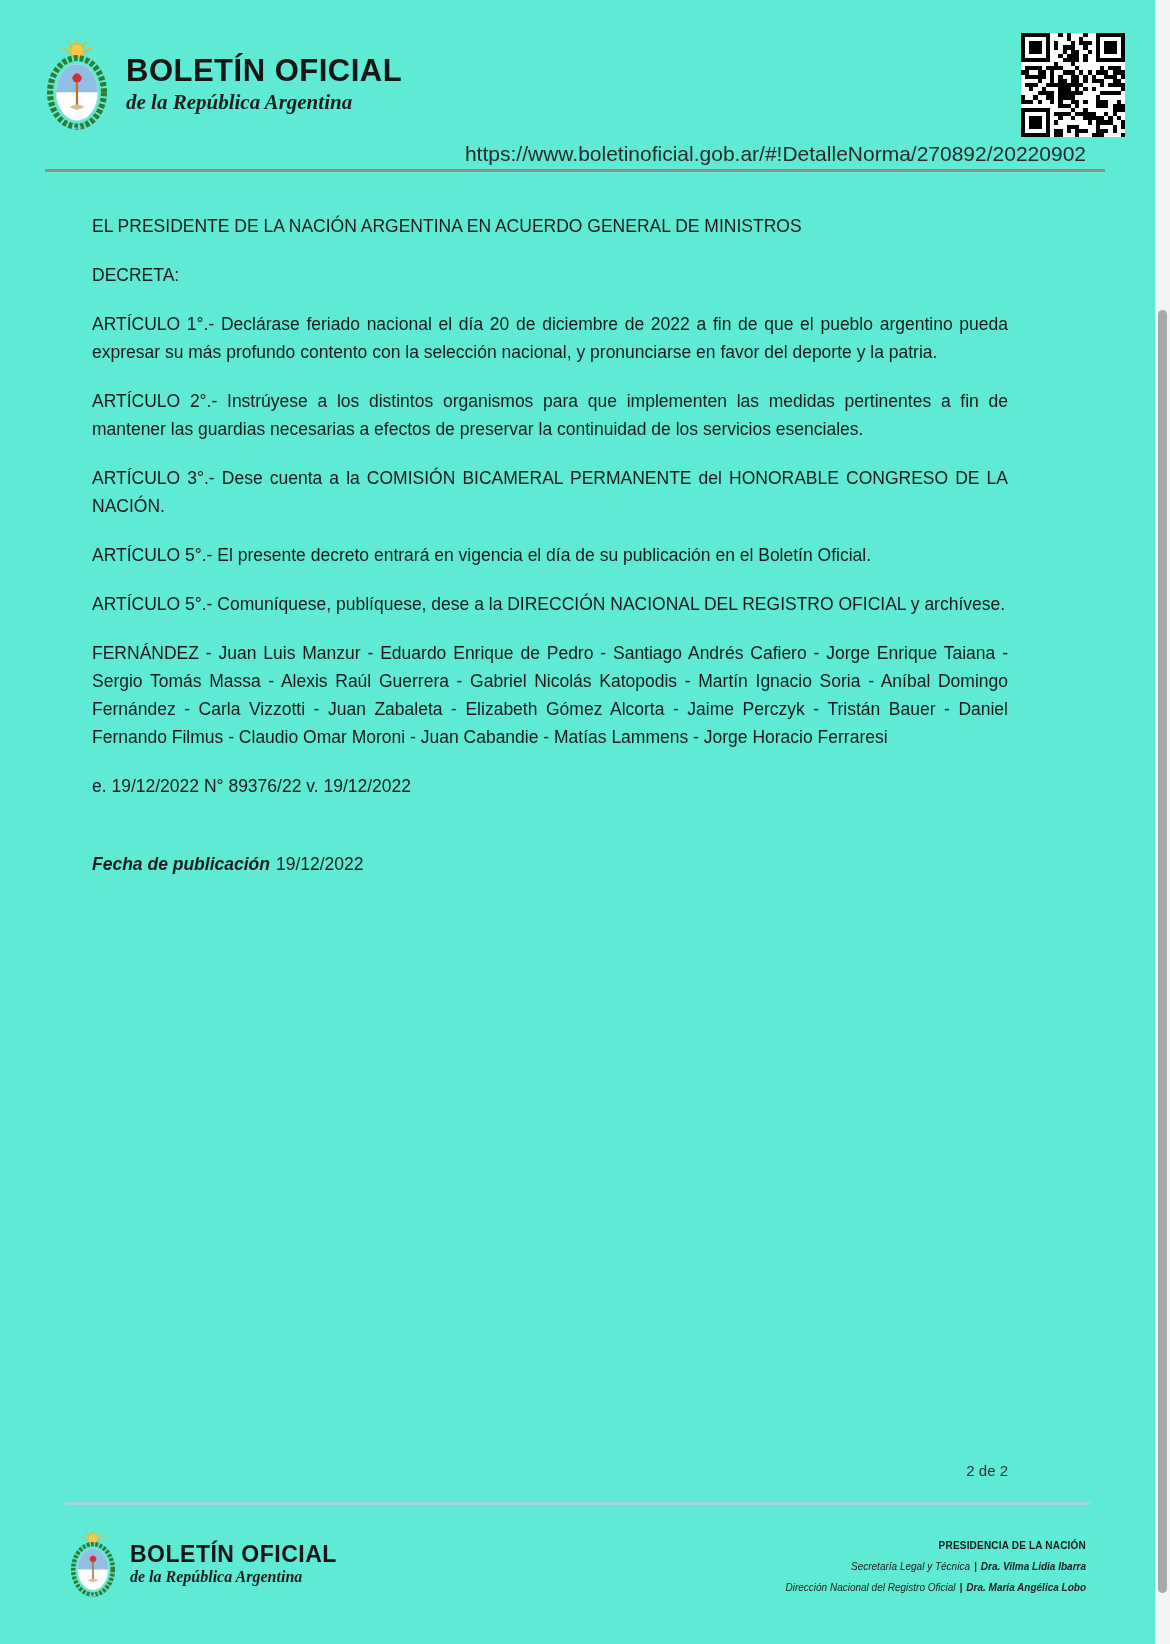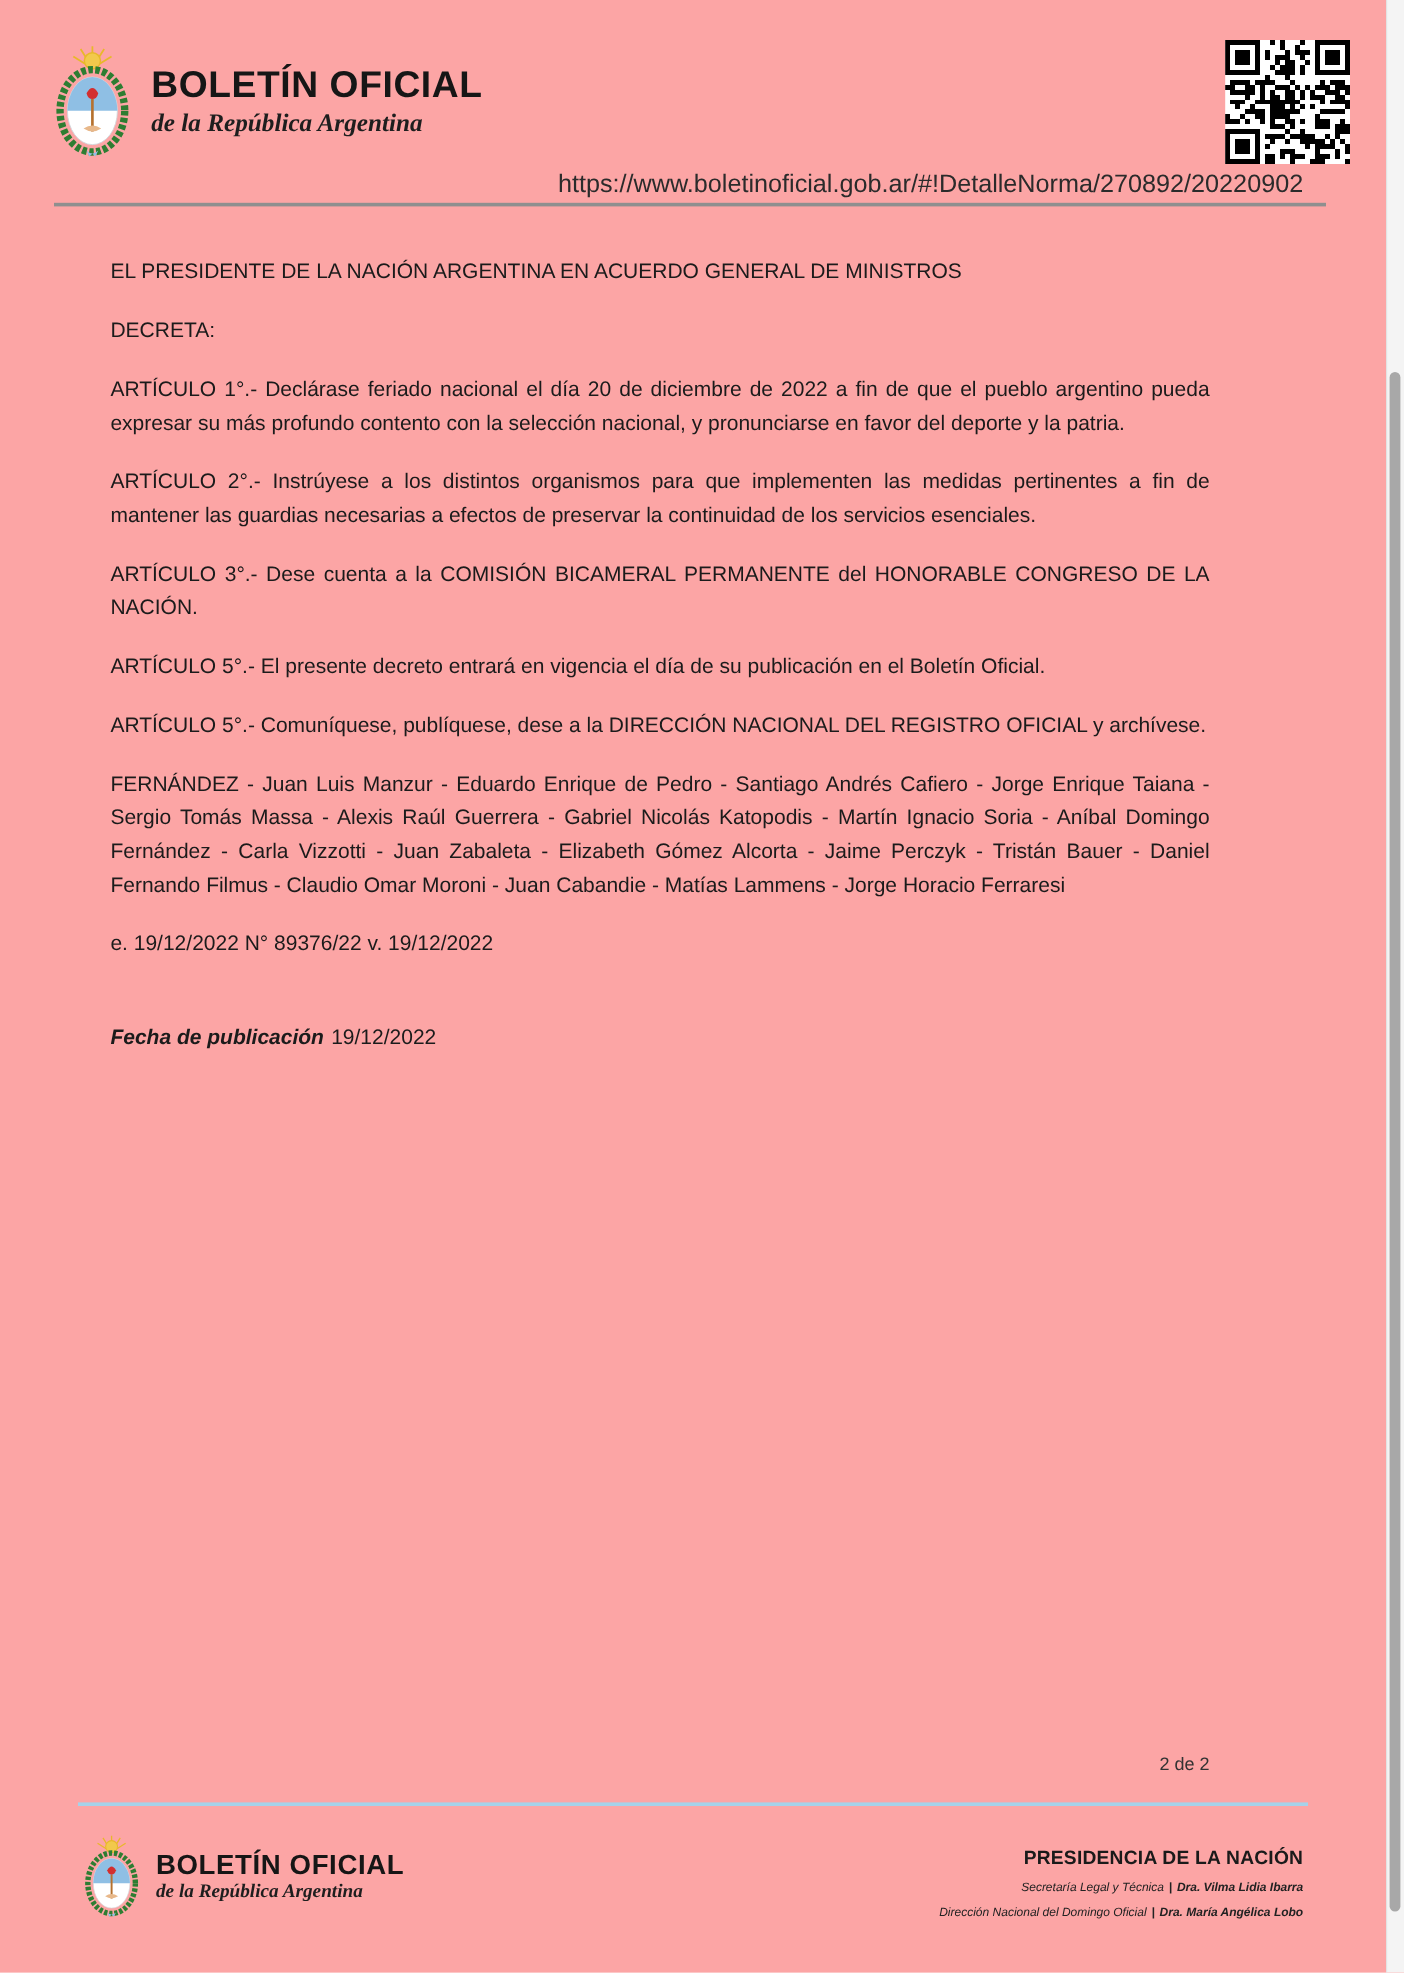--- a/index.html
+++ b/index.html
@@ -4,21 +4,21 @@
 <style>
   * { box-sizing: border-box; margin: 0; padding: 0; }
   html, body { background: #ffffff; }
   body { font-family: "Liberation Sans", sans-serif; color: #1c1c1c; }
 
   .page {
     position: relative;
     width: 1170px;
     height: 1644px;
     margin: 0 auto;
-    background: #fca5a5;
+    background: #5eead4;
     overflow: hidden;
   }
 
   
   .brand { position: absolute; display: flex; align-items: center; gap: 12px; }
   .brand.header-brand { left: 40px; top: 36px; }
   .arms svg { display: block; }
   .brand-title {
     font-weight: 700;
     color: #161616;
@@ -95,21 +95,21 @@
   .footer-brand .brand-title { font-size: 23px; }
   .footer-brand .brand-subtitle { font-size: 16px; margin-top: 2px; }
 
   .footer-right {
     position: absolute;
     right: 84px;
     top: 1540px;
     text-align: right;
     color: #1a1a1a;
   }
-  .footer-presidency { font-size: 16px; font-weight: 700; letter-spacing: 0.2px; }
+  .footer-presidency { font-size: 10px; font-weight: 700; letter-spacing: 0.2px; }
   .footer-line { font-size: 10px; margin-top: 10px; color: #222; font-style: italic; }
   .footer-line .office { font-weight: 400; }
   .footer-line .sep { font-weight: 700; margin: 0 4px; }
   .footer-line .name { font-weight: 700; }
 
   
   .scrollbar-track {
     position: absolute;
     right: 0; top: 0;
     width: 15px; height: 100%;
@@ -435,21 +435,21 @@
       <div class="brand-subtitle">de la República Argentina</div>
     </div>
   </div>
 
   <div class="footer-right">
     <div class="footer-presidency">PRESIDENCIA DE LA NACIÓN</div>
     <div class="footer-line">
       <span class="office">Secretaría Legal y Técnica</span><span class="sep">|</span><span class="name">Dra. Vilma Lidia Ibarra</span>
     </div>
     <div class="footer-line">
-      <span class="office">Dirección Nacional del Domingo Oficial</span><span class="sep">|</span><span class="name">Dra. María Angélica Lobo</span>
+      <span class="office">Dirección Nacional del Registro Oficial</span><span class="sep">|</span><span class="name">Dra. María Angélica Lobo</span>
     </div>
   </div>
 
   <div class="scrollbar-track">
     <div class="scrollbar-thumb"></div>
   </div>
 
 </div>
 
 </body></html>

